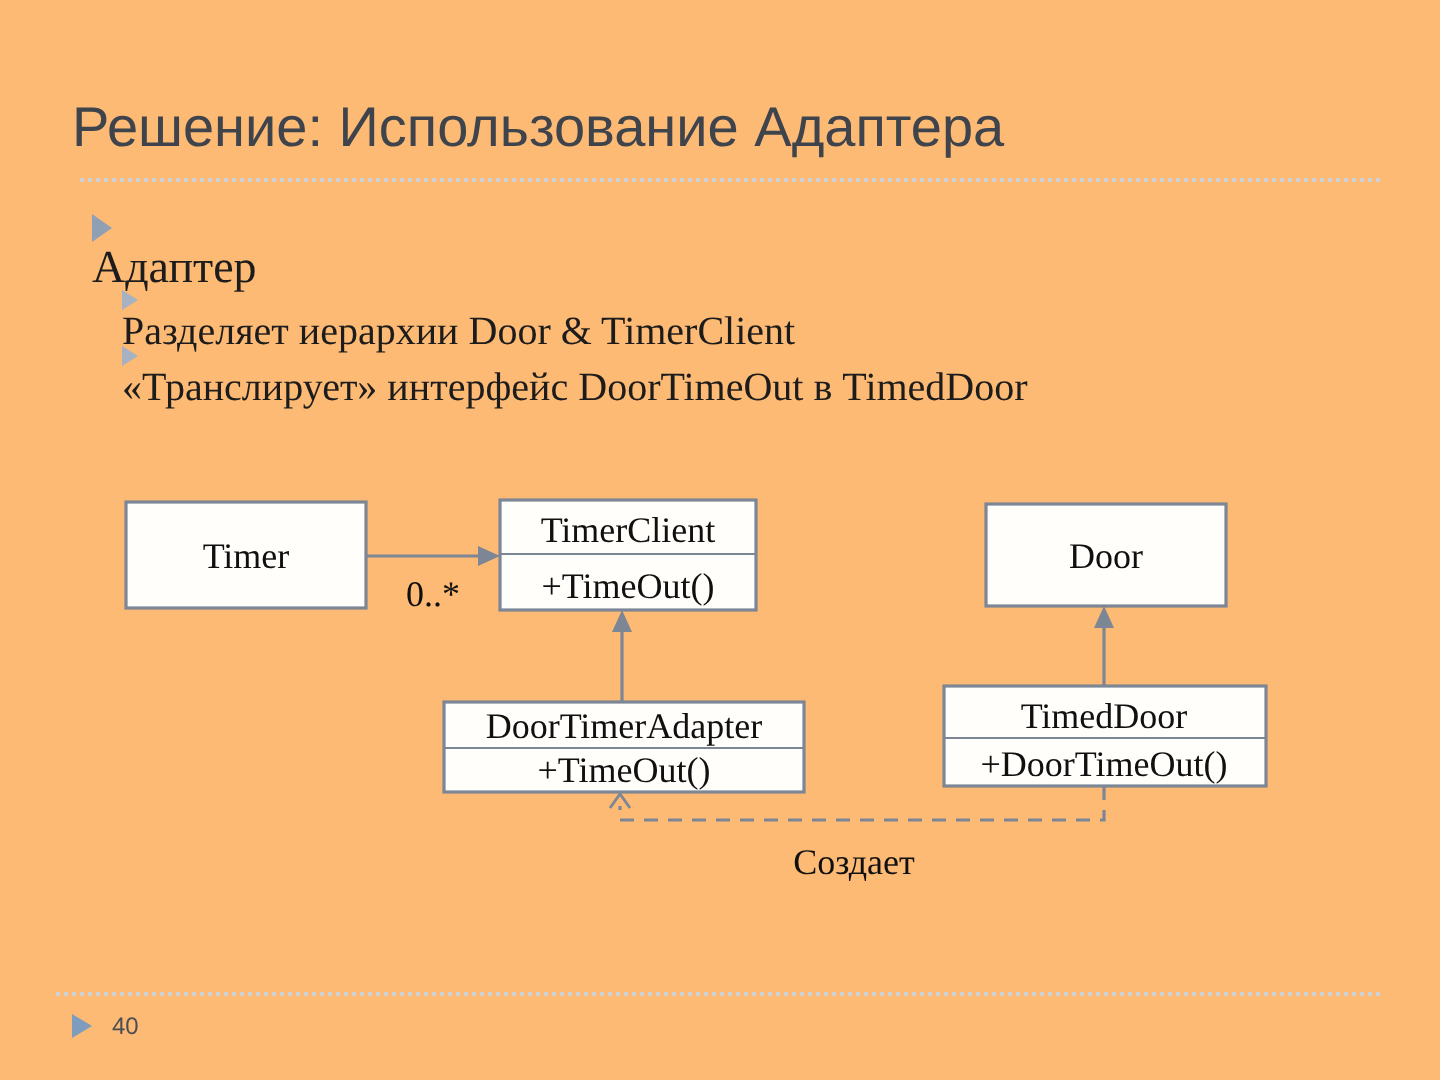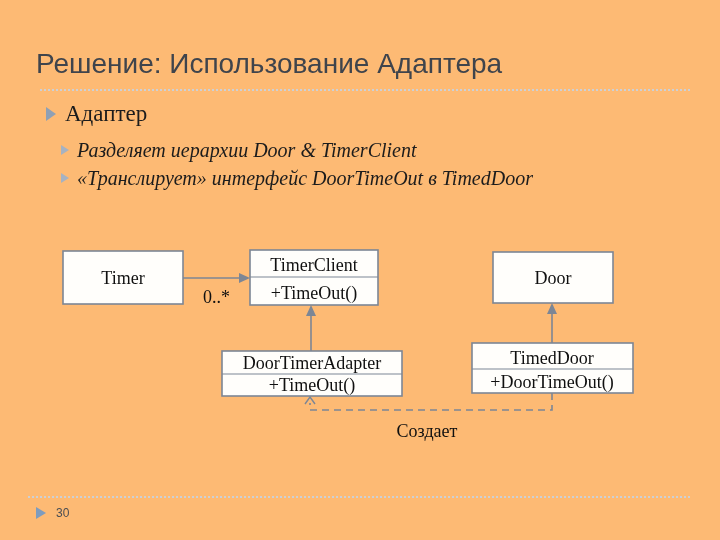--- a/index.html
+++ b/index.html
@@ -15,26 +15,26 @@
     position:absolute;left:36px;top:48px;width:660px;
     font-family:"Liberation Sans", sans-serif;
     font-size:28px;font-weight:400;color:#3f444c;
     letter-spacing:0px;white-space:nowrap;
   }
   .title-sep{
     position:absolute;left:40px;top:89px;width:650px;height:0;
     border-top:2px dotted #cdd0d5;
   }
   
-  .bullet-row{position:absolute;display:flex;align-items:flex-start;color:#1c1c1c;}
+  .bullet-row{position:absolute;display:flex;align-items:flex-start;color:#1c1c1c;flex-direction:column;}
   .b1{left:46px;top:101px;}
   .b1 .btxt{font-size:23px;line-height:26px;}
   .b2a{left:61px;top:139px;}
   .b2b{left:61px;top:167px;}
-  .b2txt{font-size:20px;line-height:23px;font-style:italic;}
+  .b2txt{font-size:20px;line-height:23px;}
   .tri{display:inline-block;width:0;height:0;border-style:solid;}
   .tri-l1{
     margin:6px 9px 0 0;
     border-width:7px 0 7px 10px;
     border-color:transparent transparent transparent #8fa0b5;
   }
   .tri-l2{
     margin:6px 8px 0 0;
     border-width:5px 0 5px 8px;
     border-color:transparent transparent transparent #a6b2c2;
@@ -140,15 +140,15 @@
 
     <g>
       <path class="conn-dashed" d="M 552 393 L 552 410 L 310 410 L 310 403"></path>
       <polyline class="arrow-open" points="305,404 310,397 315,404"></polyline>
       <text class="lbl-text" x="427" y="437" text-anchor="middle">Создает</text>
     </g>
   </svg>
 
   <div class="footer-sep"></div>
   <div class="footer-tri"></div>
-  <div class="page-num">30</div>
+  <div class="page-num">40</div>
 
 </div>
 
 </body></html>

